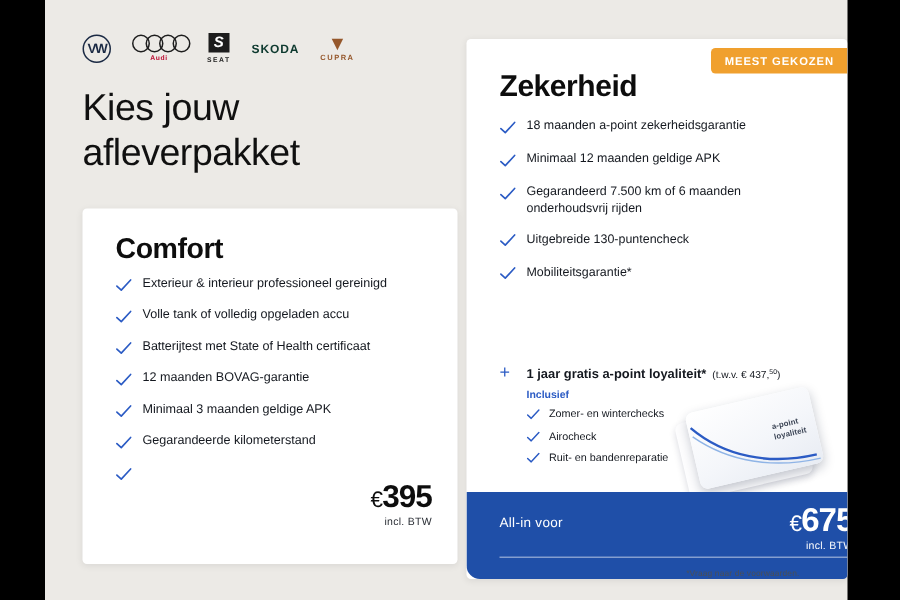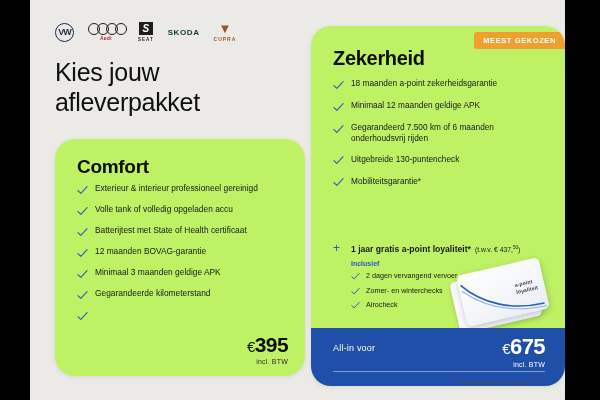--- a/index.html
+++ b/index.html
@@ -36,34 +36,34 @@
   .cupra-mark{font-size:13px;color:#95572b;line-height:1;}
   .cupra-word{font-size:5px;color:#95572b;font-weight:bold;letter-spacing:1px;margin-top:1px;}
 
   
   .hero{
     position:absolute;left:25px;top:58px;width:250px;
     font-size:25px;line-height:1.18;color:#101010;font-weight:400;letter-spacing:-.3px;
   }
 
   
-  .card{position:absolute;background:#bef264;border-radius:20px;box-shadow:0 1px 5px rgba(0,0,0,.08);}
+  .card{position:absolute;background:#ffffff;border-radius:3px;box-shadow:0 1px 5px rgba(0,0,0,.08);}
   .card-title{font-size:19px;font-weight:700;color:#0d0d0d;letter-spacing:-.3px;}
 
   
   .comfort{left:25px;top:139px;width:250px;height:237px;}
   .comfort .card-title{position:absolute;left:22px;top:17px;}
   .feat-list{position:absolute;left:22px;top:44px;width:212px;}
   .feat{display:flex;align-items:flex-start;margin-bottom:8.5px;}
   .chk{
     flex:0 0 auto;width:11px;height:11px;margin-right:7px;margin-top:1.5px;position:relative;
   }
   .chk svg{display:block;}
   .feat-txt{font-size:8.4px;line-height:1.35;color:#14181f;}
-  .price-block{position:absolute;right:17px;bottom:11px;text-align:right;}
+  .price-block{position:absolute;right:17px;bottom:24px;text-align:right;}
   .price{font-size:21px;font-weight:700;color:#0d0d0d;letter-spacing:-.6px;line-height:1;}
   .price .cur{font-size:15px;font-weight:500;}
   .price-sub{font-size:7px;color:#2a2e35;margin-top:3px;letter-spacing:.2px;}
 
   
   .zeker{left:281px;top:26px;width:254px;height:360px;overflow:hidden;}
   .badge{
     position:absolute;right:0;top:6px;background:#f0a02e;color:#fff;
     font-size:7.5px;font-weight:700;letter-spacing:.6px;
     padding:4px 9px 4px 9px;border-radius:3px 0 0 3px;
@@ -102,20 +102,21 @@
   .loycard2{
     position:absolute;left:143px;top:247px;width:84px;height:52px;
     background:#fdfdfe;border-radius:5px;transform:rotate(-13deg);
     box-shadow:0 2px 5px rgba(20,30,60,.18);
   }
 
   
   .allin{
     position:absolute;left:0;bottom:0;width:254px;height:58px;background:#1f4fa8;
     border-radius:0 0 9px 9px;
+    padding-left:24px;
   }
   .allin-label{position:absolute;left:22px;top:15px;color:#fff;font-size:9px;letter-spacing:.2px;}
   .allin-price{position:absolute;right:20px;top:8px;color:#fff;text-align:right;}
   .allin-price .big{font-size:22px;font-weight:700;letter-spacing:-.6px;line-height:1;}
   .allin-price .big .cur{font-size:15px;font-weight:500;}
   .allin-price .sub{font-size:7px;margin-top:3px;letter-spacing:.2px;}
   .allin-rule{position:absolute;left:22px;right:20px;bottom:14px;height:1px;background:rgba(255,255,255,.45);}
 
   .footnote{
     position:absolute;right:32px;top:380px;font-size:5.6px;color:#4a4f57;letter-spacing:.1px;
@@ -273,44 +274,44 @@
       </div>
 
       <div class="loyal">
         <div class="loyal-head">
           <span class="plus">+</span>
           <span class="loyal-title">1 jaar gratis a-point loyaliteit*</span>
           <span class="loyal-val"><span>(t.w.v. € 437,</span><sup>50</sup><span>)</span></span>
         </div>
         <div class="incl-head">Inclusief</div>
         <div class="incl-list">
-          <div class="feat">
-            <span class="chk">
-                <svg width="9" height="9" viewBox="0 0 12 12">
-                  <path d="M1 6.2 L4.2 9.2 L11 1.8" fill="none" stroke="#2b5bc4" stroke-width="1.3" stroke-linecap="round" stroke-linejoin="round"></path>
-                </svg>
-              </span>
-            <span class="feat-txt">2 dagen vervangend vervoer</span>
-          </div>
           <div class="feat">
             <span class="chk">
                 <svg width="9" height="9" viewBox="0 0 12 12">
                   <path d="M1 6.2 L4.2 9.2 L11 1.8" fill="none" stroke="#2b5bc4" stroke-width="1.3" stroke-linecap="round" stroke-linejoin="round"></path>
                 </svg>
               </span>
             <span class="feat-txt">Zomer- en winterchecks</span>
           </div>
           <div class="feat">
             <span class="chk">
                 <svg width="9" height="9" viewBox="0 0 12 12">
                   <path d="M1 6.2 L4.2 9.2 L11 1.8" fill="none" stroke="#2b5bc4" stroke-width="1.3" stroke-linecap="round" stroke-linejoin="round"></path>
                 </svg>
               </span>
             <span class="feat-txt">Airocheck</span>
           </div>
+          <div class="feat">
+            <span class="chk">
+                <svg width="9" height="9" viewBox="0 0 12 12">
+                  <path d="M1 6.2 L4.2 9.2 L11 1.8" fill="none" stroke="#2b5bc4" stroke-width="1.3" stroke-linecap="round" stroke-linejoin="round"></path>
+                </svg>
+              </span>
+            <span class="feat-txt">Ruit- en bandenreparatie</span>
+          </div>
         </div>
       </div>
 
       <div class="loycard2"></div>
       <div class="loycard">
         <svg class="swoosh" viewBox="0 0 84 52">
           <path d="M2 10 C 20 34, 48 46, 80 46" fill="none" stroke="#2b5bc4" stroke-width="1.6"></path>
           <path d="M2 16 C 22 38, 50 49, 82 49" fill="none" stroke="#8fb4e6" stroke-width="1"></path>
         </svg>
         <div class="lbl">

